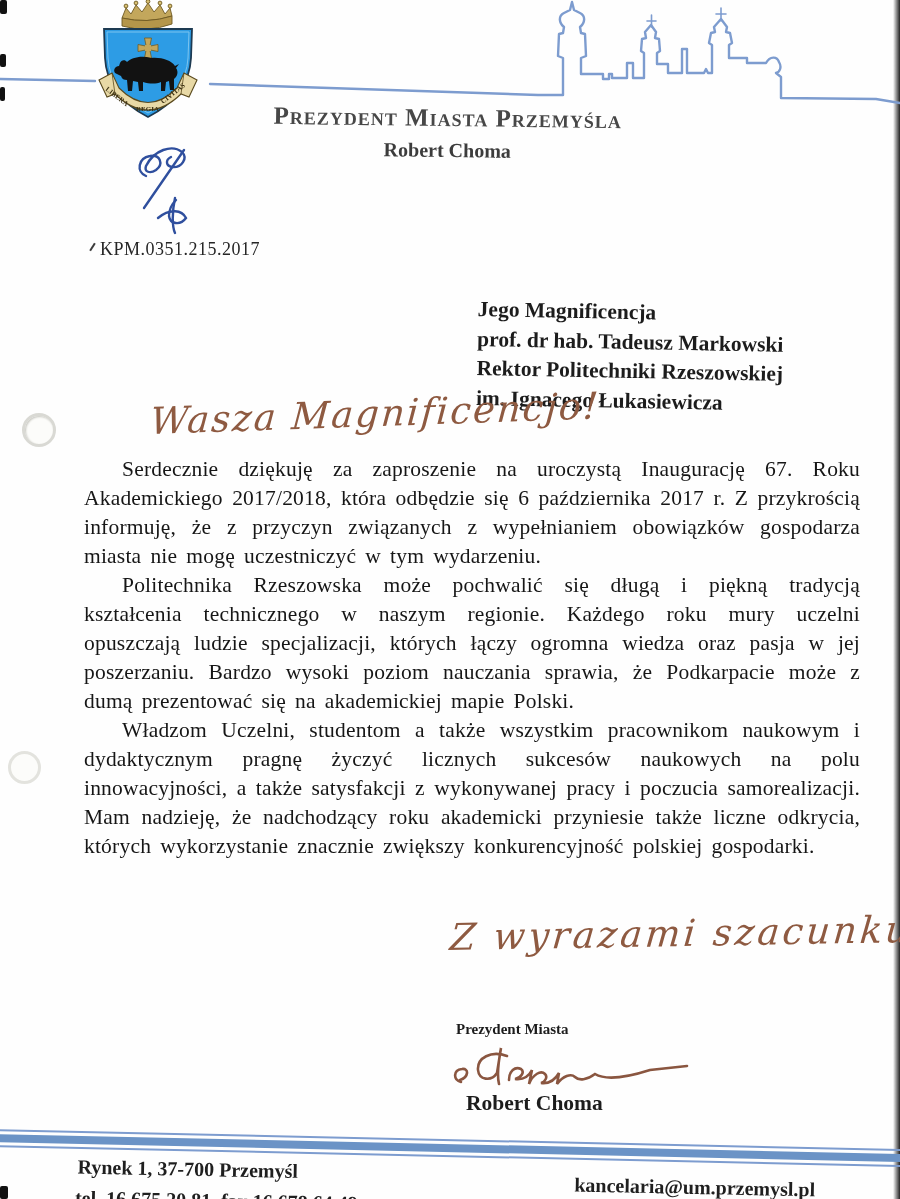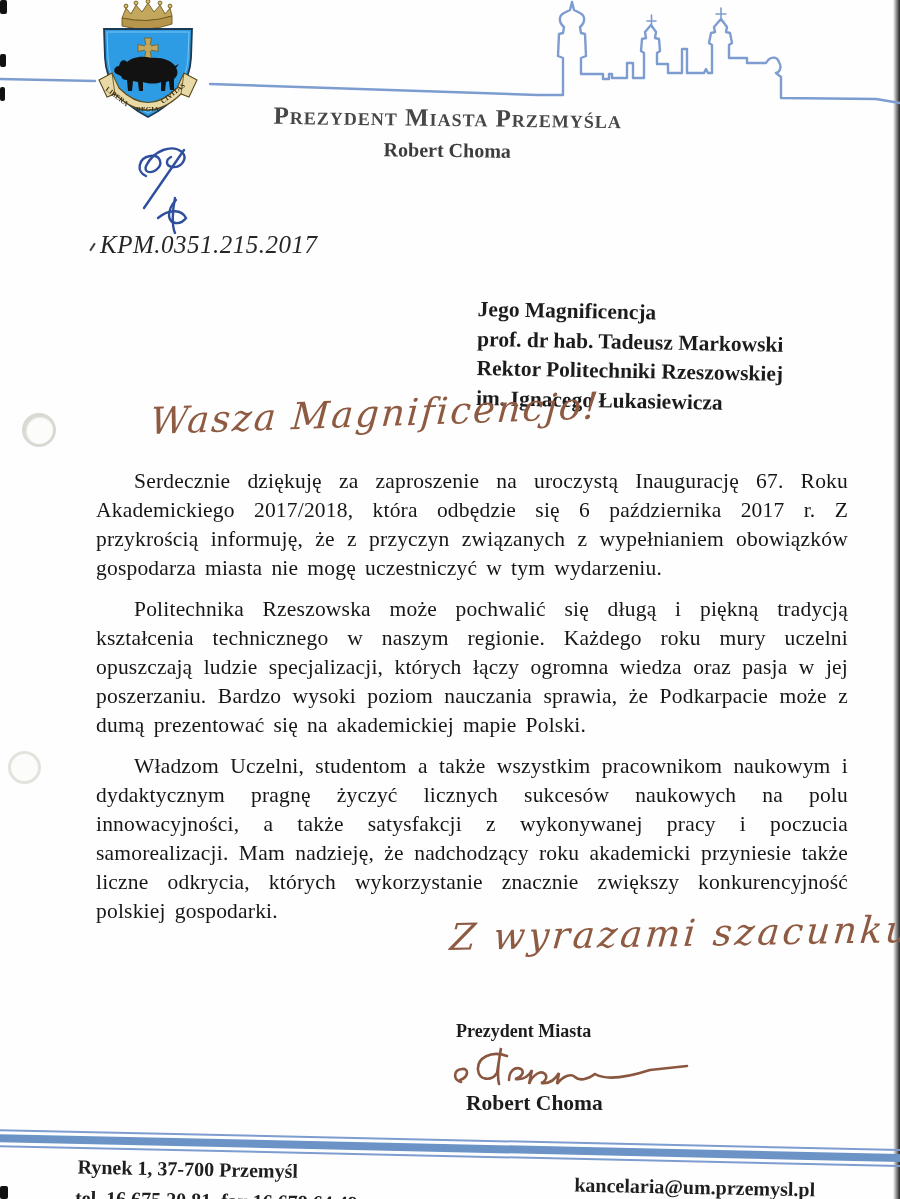--- a/index.html
+++ b/index.html
@@ -17,39 +17,39 @@
   .hole2{left:8px;top:751px;width:27px;height:27px;border:3px solid #e3e3de;}
   
   .letterhead-svg{position:absolute;left:0;top:0;}
   .coat-svg{position:absolute;left:95px;top:0;}
   .header-block{position:absolute;left:250px;top:104px;width:395px;text-align:center;
     transform:rotate(0.7deg);}
   .header-title{font-variant:small-caps;font-weight:700;font-size:25px;
     letter-spacing:1px;color:#474747;}
   .header-name{font-weight:700;font-size:20px;color:#3c3c3c;margin-top:7px;}
   .paraph-svg{position:absolute;left:128px;top:140px;}
-  .refnum{position:absolute;left:100px;top:231px;font-size:25px;color:#262626;letter-spacing:0.5px;font-style:italic;}
+  .refnum{position:absolute;left:100px;top:239px;font-size:18px;color:#262626;letter-spacing:0.5px;}
   .ref-tick{position:absolute;left:88px;top:246px;width:9px;height:2px;background:#3c3c3c;
     transform:rotate(-58deg);}
   
   .addressee{position:absolute;left:478px;top:295px;font-weight:700;font-size:21.5px;
     line-height:29.5px;color:#1c1c1c;transform:rotate(1.1deg);transform-origin:left top;}
   
   .script{font-style:italic;color:#8e5a41;font-family:"DejaVu Serif",serif;white-space:nowrap;}
   .salutation{position:absolute;left:152px;top:400px;font-size:37px;letter-spacing:2px;
     transform:rotate(-2deg) skewX(-6deg);transform-origin:left top;}
   .closing{position:absolute;left:452px;top:916px;font-size:37px;letter-spacing:3px;
     transform:rotate(-1deg) skewX(-6deg);transform-origin:left top;}
   
   .body-text{position:absolute;left:84px;top:455px;width:776px;font-size:21.5px;
     line-height:29px;text-align:justify;word-spacing:3.5px;letter-spacing:0.2px;color:#161616;}
-  .body-text p{margin:12px;text-indent:38px;}
+  .body-text p{margin:0;text-indent:38px;}
   .dateline{position:absolute;left:86px;top:889px;font-size:21px;font-weight:700;color:#1a1a1a;}
   
-  .sig-title{position:absolute;left:456px;top:1021px;font-size:18px;font-weight:700;color:#1c1c1c;}
+  .sig-title{position:absolute;left:456px;top:1021px;font-size:15px;font-weight:700;color:#1c1c1c;}
   .sig-svg{position:absolute;left:445px;top:1040px;}
   .sig-name{position:absolute;left:466px;top:1091px;font-size:21.5px;font-weight:700;color:#1c1c1c;}
   
   .footer-band{position:absolute;left:-12px;top:1129px;width:950px;
     transform:rotate(1.25deg);transform-origin:left top;}
   .band-thin{height:2px;background:#7d9ccf;}
   .band-thick{height:8px;background:#6b93c6;margin:3px 0;}
   .footer-texts{position:absolute;left:0;top:1148px;width:900px;height:60px;
     transform:rotate(1.15deg);transform-origin:left top;font-weight:700;color:#1f1f1f;}
   .footer-address{position:absolute;left:78px;top:6px;font-size:20px;}

